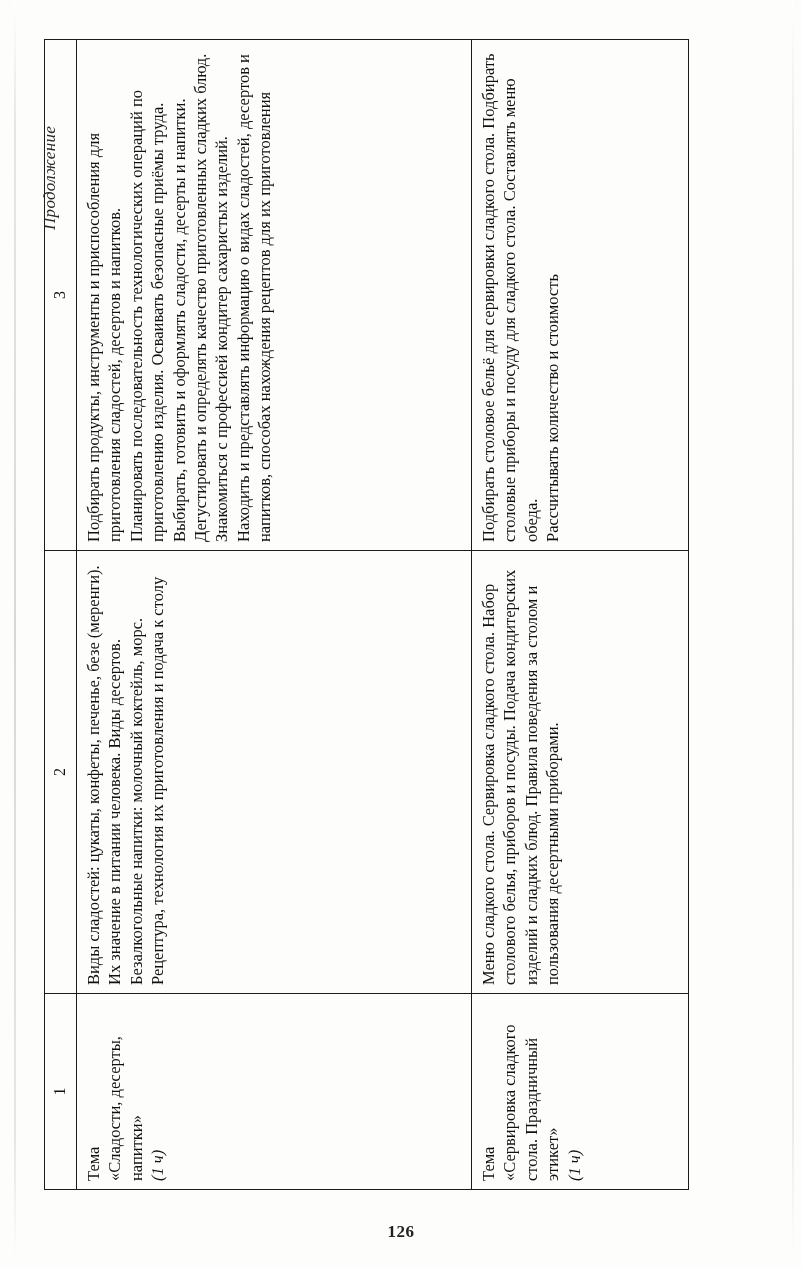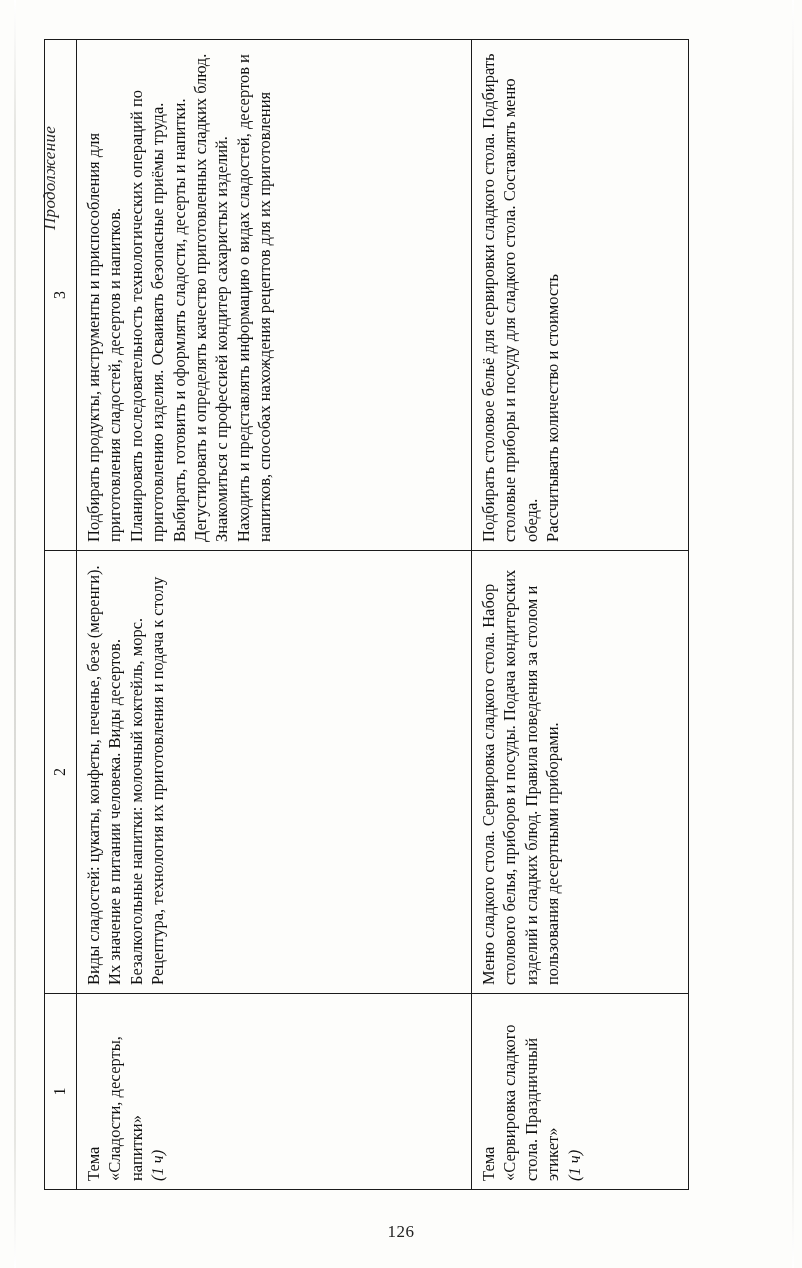--- a/index.html
+++ b/index.html
@@ -57,20 +57,21 @@
   
   .page-number {
     position: absolute;
     left: 0;
     bottom: 26px;
     width: 802px;
     text-align: center;
     font-size: 17px;
     color: #222;
     letter-spacing: 0.5px;
+    font-weight: bold;
   }
 
   
   .table-rotor {
     position: absolute;
     left: 44px;
     top: 40px;
     width: 1150px;   
     height: 645px;   
     transform-origin: left top;

